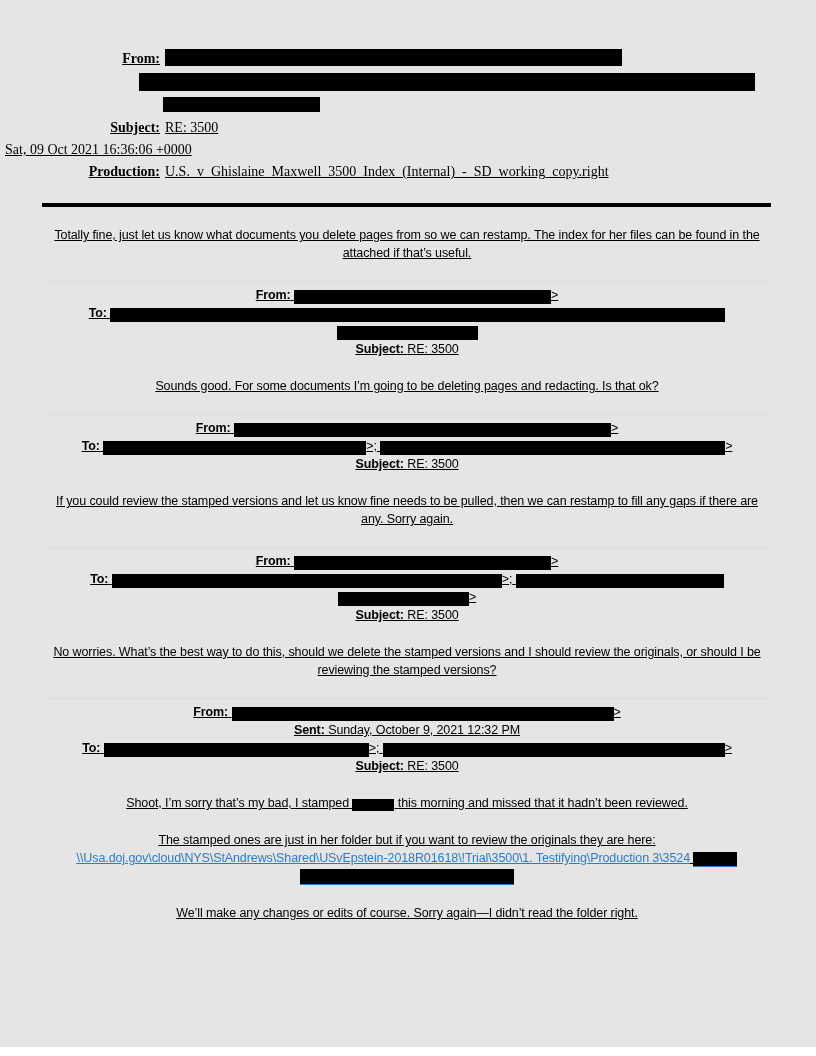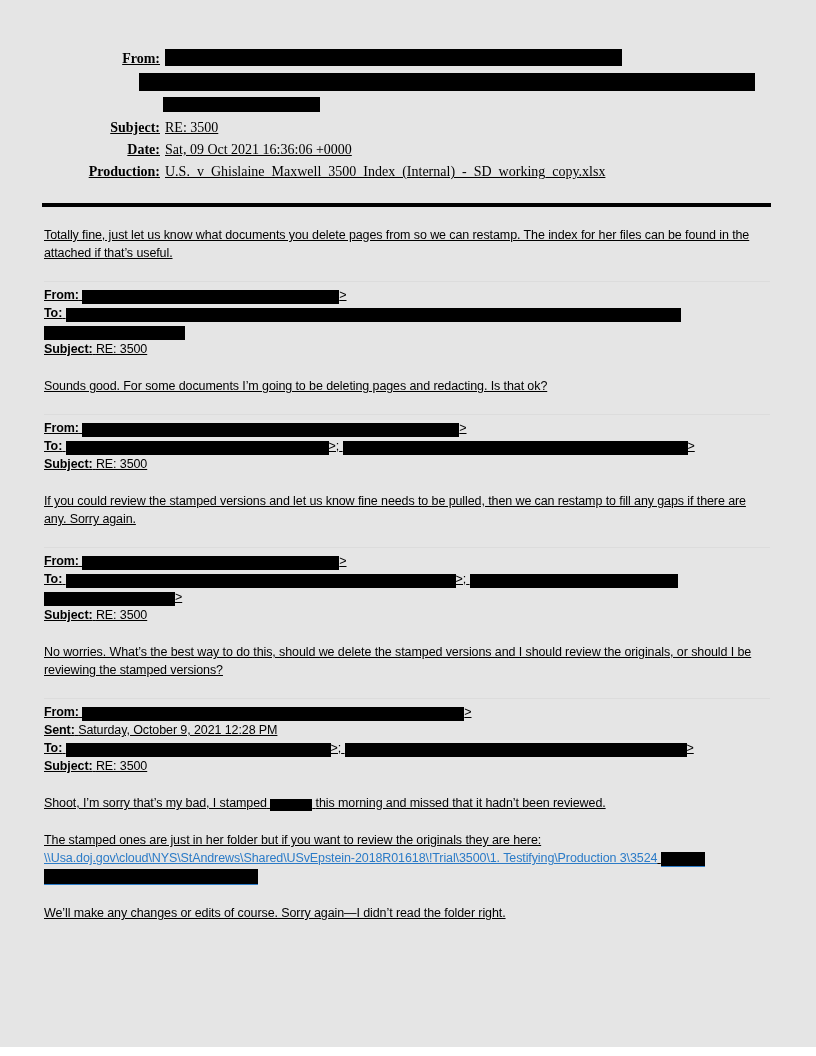--- a/index.html
+++ b/index.html
@@ -35,20 +35,21 @@
   .rule { height: 4px; background: #000; margin: 20px 45px 0 42px; }
 
   
   .mailbody {
     font-family: "Liberation Sans", "DejaVu Sans", sans-serif;
     font-size: 12.5px;
     letter-spacing: -0.1px;
     line-height: 18px;
     margin: 0 46px 0 44px;
     color: #000;
+    text-align: center;
   }
   .para { margin-top: 19px; }
   .sep { border: none; border-top: 1px solid #dcdcdc; margin: 19px 0 4px 0; }
   .qline { min-height: 18px; }
   .qlab { font-weight: 700; }
   .rb { display: inline-block; background: #000; height: 14px; vertical-align: text-bottom; margin-bottom: -2px; }
   .rb-word { display: inline-block; background: #000; width: 42px; height: 12px; vertical-align: text-bottom; margin-bottom: -1px; }
   .link { text-decoration: underline; cursor: pointer; }
   .rb-link { border-bottom: 1.5px solid #2b7bc7; }
   .rb-link2 { height: 15px; }
@@ -67,26 +68,25 @@
         <span class="redact rb-h2"></span>
       </div>
     <div class="hline3">
         <span class="redact rb-h3"></span>
       </div>
     <div class="hrow">
       <span class="hlab">Subject:</span>
       <span class="hval">RE: 3500</span>
     </div>
     <div class="hrow">
-      <span class="hlab">Date:</span>
       <span class="hval">Sat, 09 Oct 2021 16:36:06 +0000</span>
     </div>
     <div class="hrow">
       <span class="hlab">Production:</span>
-      <span class="hval">U.S._v_Ghislaine_Maxwell_3500_Index_(Internal)_-_SD_working_copy.xlsx</span>
+      <span class="hval">U.S._v_Ghislaine_Maxwell_3500_Index_(Internal)_-_SD_working_copy.right</span>
     </div>
   </div>
 
   <div class="rule"></div>
 
   <div class="mailbody">
 
     <div class="para">Totally fine, just let us know what documents you delete pages from so we can restamp. The index for her files can be found in the attached if that’s useful.</div>
 
     <hr class="sep">
@@ -111,21 +111,21 @@
       <div class="qline"><span class="qlab">From:</span> <span class="rb" style="width:257px"></span><span>&gt;</span></div>
       <div class="qline"><span class="qlab">To:</span> <span class="rb" style="width:390px"></span><span>&gt;;</span> <span class="rb" style="width:208px"></span></div>
       <div class="qline"><span class="rb" style="width:131px"></span><span>&gt;</span></div>
       <div class="qline"><span class="qlab">Subject:</span> <span>RE: 3500</span></div>
       <div class="para">No worries. What’s the best way to do this, should we delete the stamped versions and I should review the originals, or should I be reviewing the stamped versions?</div>
     </div>
 
     <hr class="sep">
     <div>
       <div class="qline"><span class="qlab">From:</span> <span class="rb" style="width:382px"></span><span>&gt;</span></div>
-      <div class="qline"><span class="qlab">Sent:</span> <span>Saturday, October 9, 2021 12:28 PM</span></div>
+      <div class="qline"><span class="qlab">Sent:</span> <span>Sunday, October 9, 2021 12:32 PM</span></div>
       <div class="qline"><span class="qlab">To:</span> <span class="rb" style="width:265px"></span><span>&gt;;</span> <span class="rb" style="width:342px"></span><span>&gt;</span></div>
       <div class="qline"><span class="qlab">Subject:</span> <span>RE: 3500</span></div>
 
       <div class="para"><span>Shoot, I’m sorry that’s my bad, I stamped</span> <span class="rb-word"></span> <span>this morning and missed that it hadn’t been reviewed.</span></div>
 
       <div class="para">
         <span>The stamped ones are just in her folder but if you want to review the originals they are here:</span><br>
         <span class="link" style="color:#2b7bc7">\\Usa.doj.gov\cloud\NYS\StAndrews\Shared\USvEpstein-2018R01618\!Trial\3500\1. Testifying\Production 3\3524</span> <span class="rb rb-link" style="width:44px"></span><br>
         <span class="rb rb-link rb-link2" style="width:214px"></span>
       </div>

